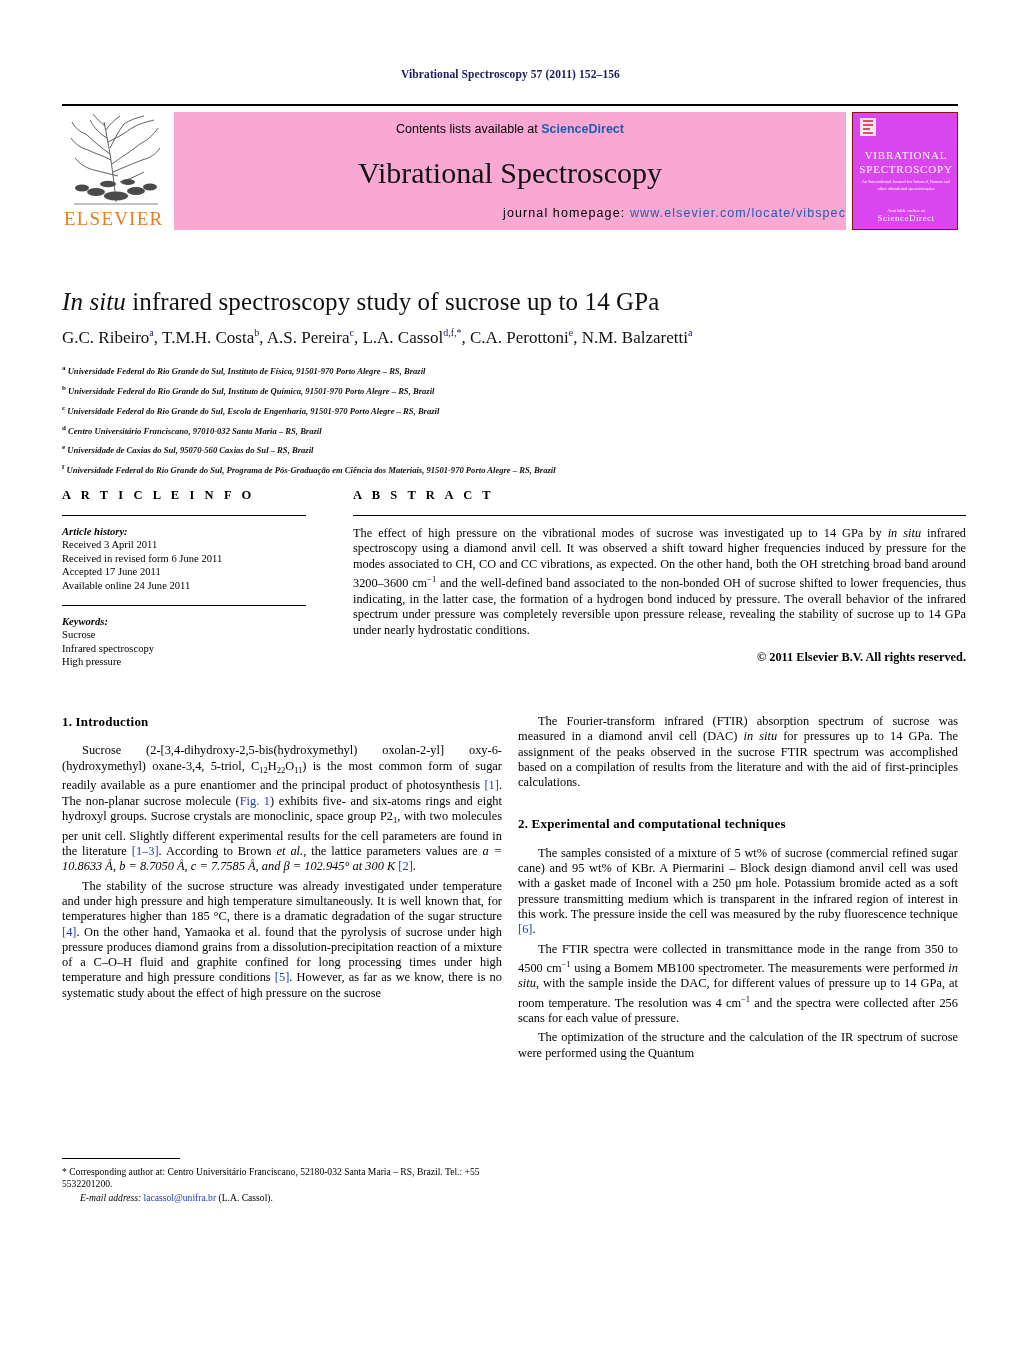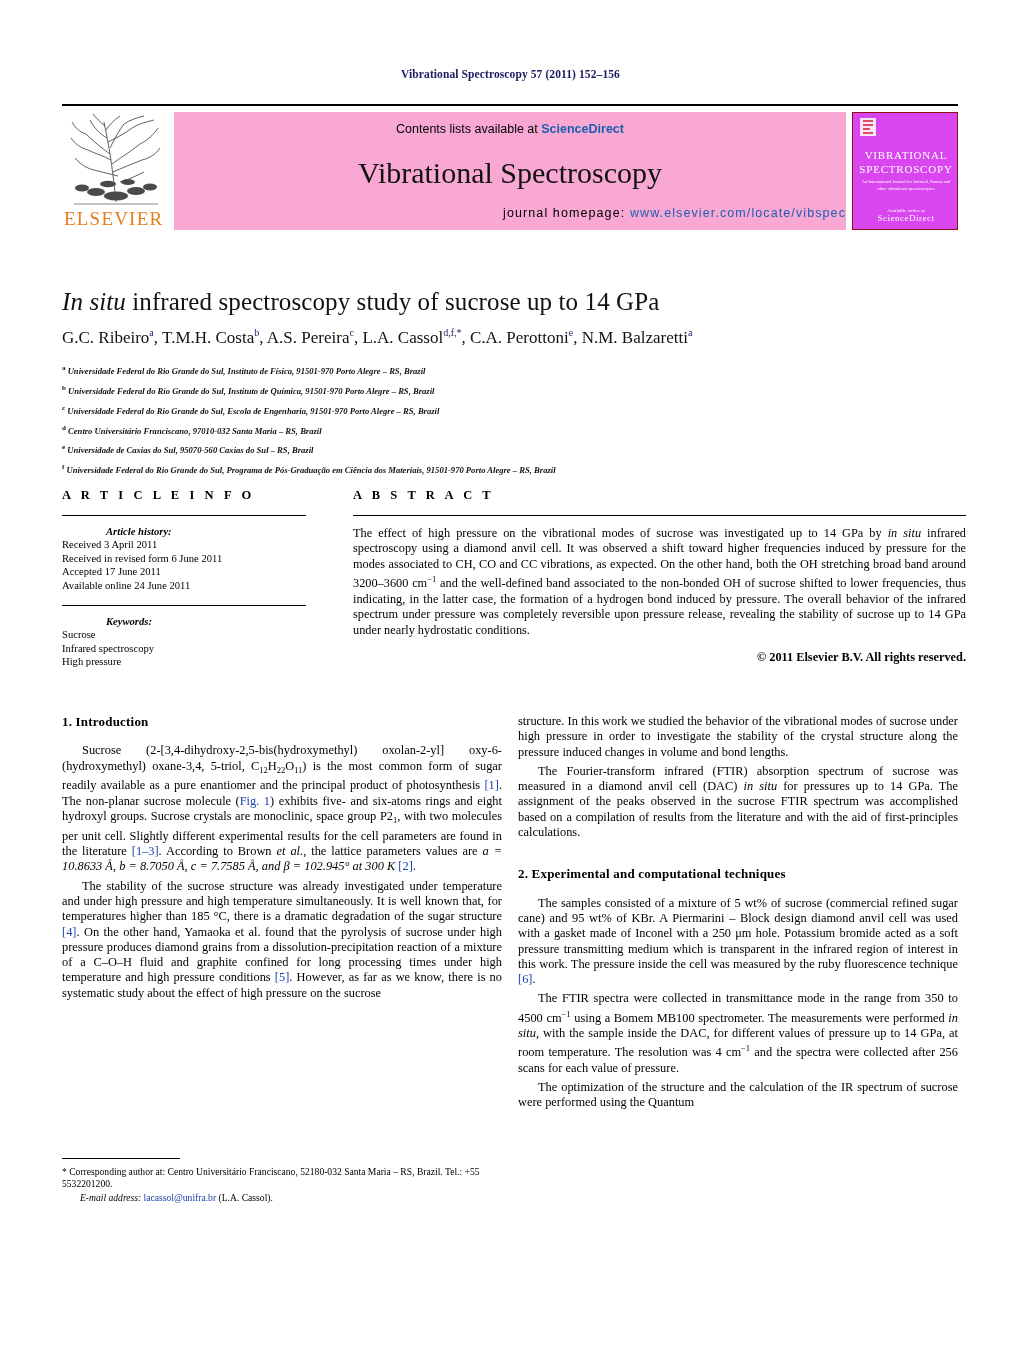--- a/index.html
+++ b/index.html
@@ -97,21 +97,21 @@
   
   .sechead {
     font-family:"Liberation Serif", serif; font-weight:bold; font-size:12.5px;
     letter-spacing:3.6px;
   }
   .info-col { position:absolute; left:62px; top:488px; width:244px; }
   .abs-col  { position:absolute; left:353px; top:488px; width:613px; }
   .rule { border-top:1.6px solid #000; margin-top:12px; }
   .rule-thin { border-top:1px solid #000; margin-top:13px; }
   .info-body { font-size:10.6px; line-height:13.4px; margin-top:9px; }
-  .info-body .lbl { font-style:italic; font-weight:bold;margin-left:44px; }
+  .info-body .lbl { font-style:italic; font-weight:bold; }
   .abs-body {
     font-size:12.3px; line-height:15.4px; text-align:justify; margin-top:10px;
   }
   .abs-body i { font-style:italic; }
   .copyright { text-align:right; font-size:12.3px; margin-top:12px; font-weight:bold; }
 
   
   .col { position:absolute; width:440px; font-size:12.4px; line-height:15.3px;
          text-align:justify; }
   .col-left  { left:62px; top:714px; }
@@ -260,21 +260,20 @@
     <div class="copyright">© 2011 Elsevier B.V. All rights reserved.</div>
   </div>
 
   <div class="col col-left">
     <div class="h2">1.  Introduction</div>
     <p class="para"><span>Sucrose  (2-[3,4-dihydroxy-2,5-bis(hydroxymethyl) oxolan-2-yl] oxy-6-(hydroxymethyl) oxane-3,4, 5-triol, C</span><sub>12</sub><span>H</span><sub>22</sub><span>O</span><sub>11</sub><span>) is the most common form of sugar readily available as a pure enantiomer and the principal product of photosynthesis </span><span class="cit">[1]</span><span>. The non-planar sucrose molecule (</span><span class="cit">Fig. 1</span><span>) exhibits five- and six-atoms rings and eight hydroxyl groups. Sucrose crystals are monoclinic, space group P2</span><sub>1</sub><span>, with two molecules per unit cell. Slightly different experimental results for the cell parameters are found in the literature </span><span class="cit">[1–3]</span><span>. According to Brown </span><i>et al.</i><span>, the lattice parameters values are </span><i>a = 10.8633 Å,  b = 8.7050 Å, c = 7.7585 Å, and  β = 102.945° at 300 K </i><span class="cit">[2]</span><span>.</span></p>
     <p class="para"><span>The stability of the sucrose structure was already investigated under temperature and under high pressure and high temperature simultaneously. It is well known that, for temperatures higher than 185 °C, there is a dramatic degradation of the sugar structure </span><span class="cit">[4]</span><span>. On the other hand, Yamaoka et al. found that the pyrolysis of sucrose under high pressure produces diamond grains from a dissolution-precipitation reaction of a mixture of a C–O–H fluid and graphite confined for long processing times under high temperature and high pressure conditions </span><span class="cit">[5]</span><span>. However, as far as we know, there is no systematic study about the effect of high pressure on the sucrose</span></p>
   </div>
 
   <div class="col col-right">
-    <p class="para" style="text-indent:0">structure. In this work we studied the behavior of the vibrational modes of sucrose under high pressure in order to investigate the stability of the crystal structure along the pressure induced changes in volume and bond lengths.</p>
     <p class="para"><span>The Fourier-transform infrared (FTIR) absorption spectrum of sucrose was measured in a diamond anvil cell (DAC) </span><i>in situ</i><span> for pressures up to 14 GPa. The assignment of the peaks observed in the sucrose FTIR spectrum was accomplished based on a compilation of results from the literature and with the aid of first-principles calculations.</span></p>
     <div class="h2 spaced">2.  Experimental and computational techniques</div>
     <p class="para"><span>The samples consisted of a mixture of 5 wt% of sucrose (commercial refined sugar cane) and 95 wt% of KBr. A Piermarini – Block design diamond anvil cell was used with a gasket made of Inconel with a 250 μm hole. Potassium bromide acted as a soft pressure transmitting medium which is transparent in the infrared region of interest in this work. The pressure inside the cell was measured by the ruby fluorescence technique </span><span class="cit">[6]</span><span>.</span></p>
     <p class="para"><span>The FTIR spectra were collected in transmittance mode in the range from 350 to 4500 cm</span><sup>−1</sup><span> using a Bomem MB100 spectrometer. The measurements were performed </span><i>in situ</i><span>, with the sample inside the DAC, for different values of pressure up to 14 GPa, at room temperature. The resolution was 4 cm</span><sup>−1</sup><span> and the spectra were collected after 256 scans for each value of pressure.</span></p>
     <p class="para">The optimization of the structure and the calculation of the IR spectrum of sucrose were performed using the Quantum</p>
   </div>
 
   <div class="footnote">
     <div class="fn-rule"></div>
     <div class="fn-line">*  Corresponding author at: Centro Universitário Franciscano, 52180-032 Santa Maria – RS, Brazil. Tel.: +55 5532201200.</div>

